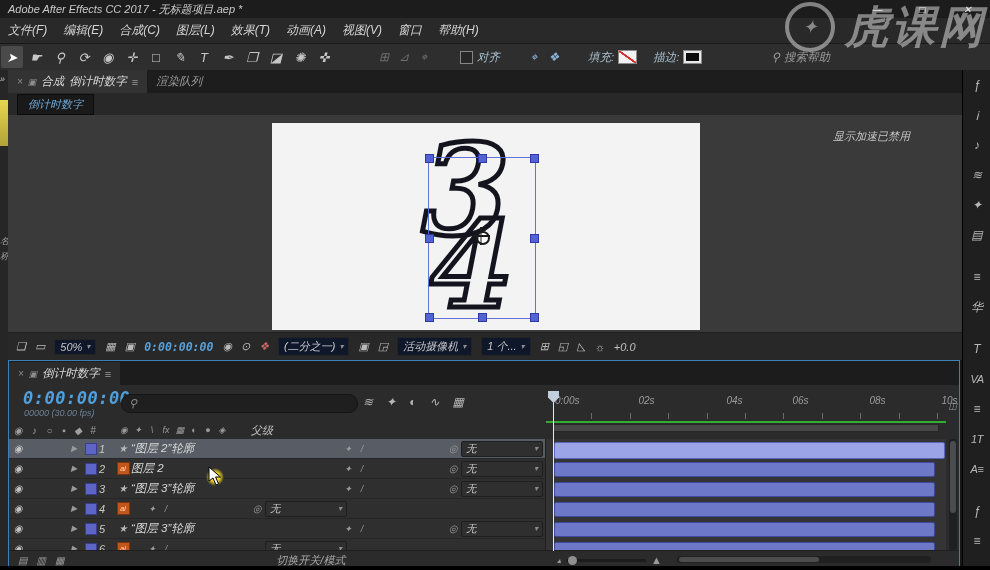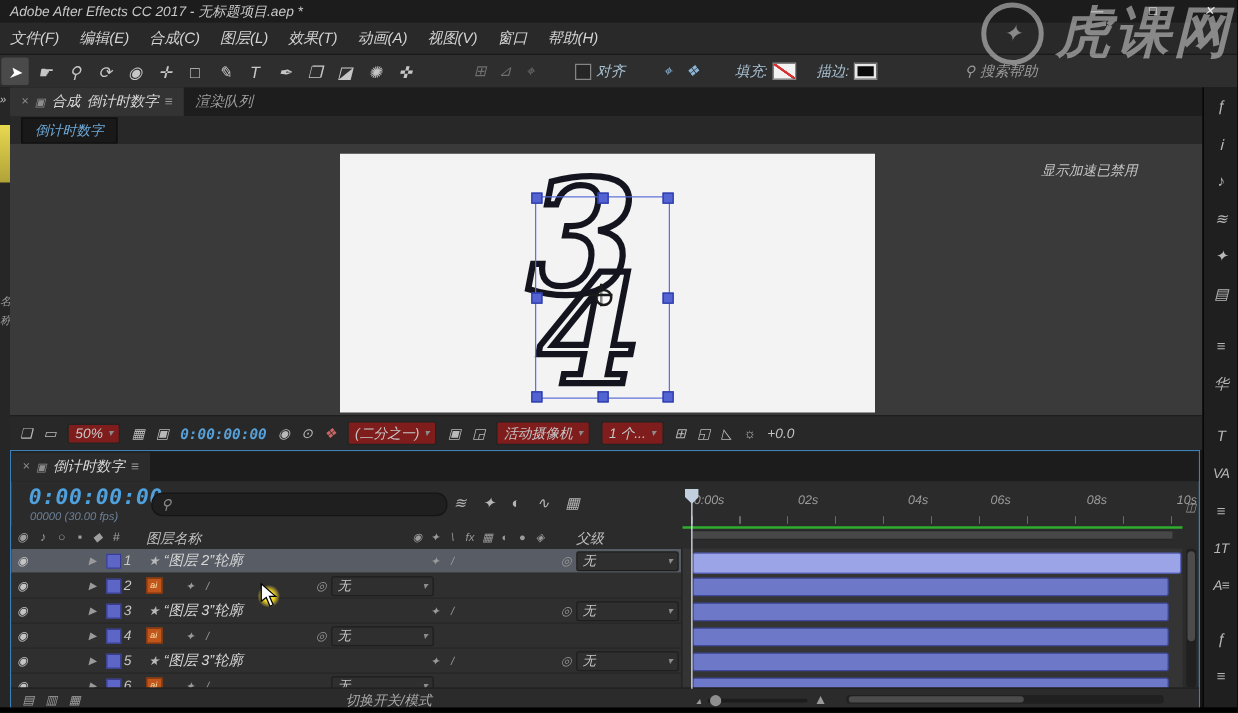--- a/index.html
+++ b/index.html
@@ -64,21 +64,21 @@
   .d4{left:158px;top:82px;font-size:120px;}
   .selbox{position:absolute;left:156px;top:34px;width:106px;height:160px;border:1px solid rgba(88,106,214,.95);}
   .h{position:absolute;width:7px;height:7px;background:#5363d2;border:1px solid #2b3aa8;}
   .anchor{position:absolute;left:202px;top:106px;width:14px;height:14px;}
   .anchor::before{content:"";position:absolute;left:6px;top:-2px;width:2px;height:18px;background:#1a1a1a;}
   .anchor::after{content:"";position:absolute;top:6px;left:-2px;height:2px;width:18px;background:#1a1a1a;}
   .anchor i{position:absolute;left:2px;top:2px;width:10px;height:10px;border:2px solid #1a1a1a;border-radius:50%;background:rgba(255,255,255,.5);}
   #vbar{position:absolute;left:0;bottom:0;right:0;height:27px;background:#282828;border-top:1px solid #1e1e1e;
         display:flex;align-items:center;gap:9px;padding:0 8px;font-size:11px;color:#c2c2c2;}
   .vicon{color:#b9b9b9;font-size:11px;}
-  .sel{display:inline-flex;align-items:center;gap:4px;background:#7f1d1d;border:1px solid #232323;
+  .sel{display:inline-flex;align-items:center;gap:4px;background:#0f172a;border:1px solid #232323;
        border-radius:2px;padding:1px 5px;color:#c6c6c6;white-space:nowrap;}
   .caret{font-size:8px;color:#8d8d8d;}
   .vtime{color:#58a0d8;font-weight:bold;font-family:"DejaVu Sans Mono",monospace;font-size:11.5px;}
   
   #timeline{position:absolute;left:8px;top:360px;width:952px;height:210px;background:#2b2b2b;
             border:1px solid #3d7fb8;box-sizing:border-box;}
   #tl-tabs{position:absolute;left:0;top:0;right:0;height:24px;background:#1c1c1c;display:flex;align-items:flex-end;}
   .tl-time{position:absolute;left:14px;top:27px;color:#4fa0dc;font-weight:bold;font-size:17px;
            font-family:"DejaVu Sans Mono",monospace;letter-spacing:.5px;}
   .tl-frame{position:absolute;left:15px;top:47px;font-size:9px;color:#6d8096;}
@@ -333,21 +333,20 @@
     <div class="wa"></div>
 
     <div class="hdr">
       <span class="hi" style="width:18px">◉</span>
       <span class="hi" style="width:15px">♪</span>
       <span class="hi" style="width:15px">○</span>
       <span class="hi" style="width:14px">▪</span>
       <span class="hi" style="width:14px">◆</span>
       <span class="hi" style="width:16px">#</span>
       <span style="width:16px"></span>
-      <span class="hname">图层名称</span>
       <span class="hsw">
         <span>◉</span>
         <span>✦</span>
         <span>\</span>
         <span>fx</span>
         <span>▦</span>
         <span>◐</span>
         <span>●</span>
         <span>◈</span>
       </span>
@@ -386,20 +385,21 @@
         <span class="ceye">◉</span>
           <span class="cgap"></span>
         <span class="cexp">▶</span>
         <span class="clab">
             <i></i>
           </span>
         <span class="cnum">2</span>
         <span class="ctyp">
             <span class="aichip">ai</span>
           </span>
+        <span class="cname">图层 2</span>
         <span class="csw">
             <span class="off1">✦</span>
             <span>/</span>
           </span>
         <span class="cwhip">◎</span>
         <span class="cparent">
             <span class="pselect">
               <span>无</span>
               <span class="caret">▾</span>
             </span>

